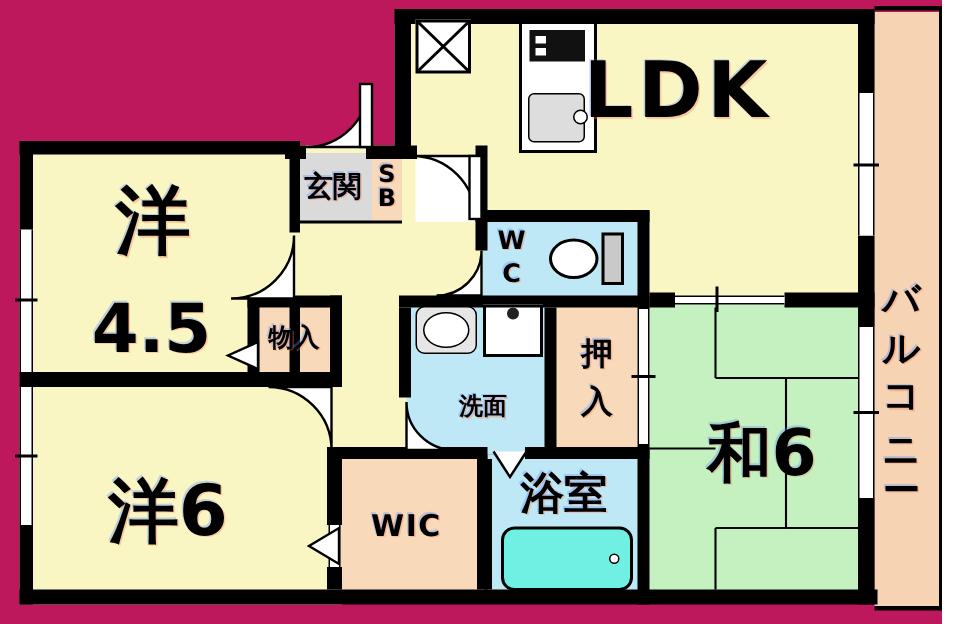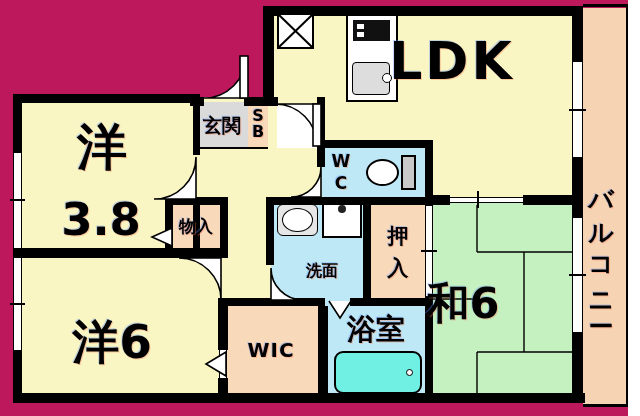--- a/index.html
+++ b/index.html
@@ -134,23 +134,23 @@
       <line x1="477" y1="252" x2="572" y2="252"></line>
       <line x1="524" y1="252" x2="524" y2="352"></line>
       <line x1="477" y1="352" x2="572" y2="352"></line>
       <line x1="477" y1="352" x2="477" y2="393"></line>
       <line x1="433" y1="299" x2="477" y2="299"></line>
     </g>
   </svg>
 
   <div class="lab" style="left:452px;top:61px;font-size:52px;letter-spacing:3px;z-index:50;">LDK</div>
   <div class="lab" style="left:102px;top:147px;font-size:50px;z-index:50;">洋</div>
-  <div class="lab" style="left:101px;top:219px;font-size:45px;z-index:50;">3.8</div>
+  <div class="lab" style="left:101px;top:219px;font-size:45px;z-index:50;">4.5</div>
   <div class="lab" style="left:112px;top:341px;font-size:47px;z-index:50;">洋6</div>
-  <div class="lab" style="left:463px;top:303px;font-size:43px;z-index:50;">和6</div>
+  <div class="lab" style="left:508px;top:303px;font-size:43px;z-index:50;">和6</div>
   <div class="lab" style="left:601px;top:245px;font-size:25px;writing-mode:vertical-rl;letter-spacing:7px;z-index:50;">バルコニー</div>
   <div class="lab" style="left:222px;top:125px;font-size:19px;z-index:50;">玄関</div>
   <div class="lab" style="left:258px;top:124px;font-size:16px;text-align:center;z-index:50;">
     <span style="display:block;">S</span>
     <span style="display:block;">B</span>
   </div>
   <div class="lab" style="left:341px;top:172px;font-size:17px;line-height:1.3;text-align:center;z-index:50;">
     <span style="display:block;">W</span>
     <span style="display:block;">C</span>
   </div>

